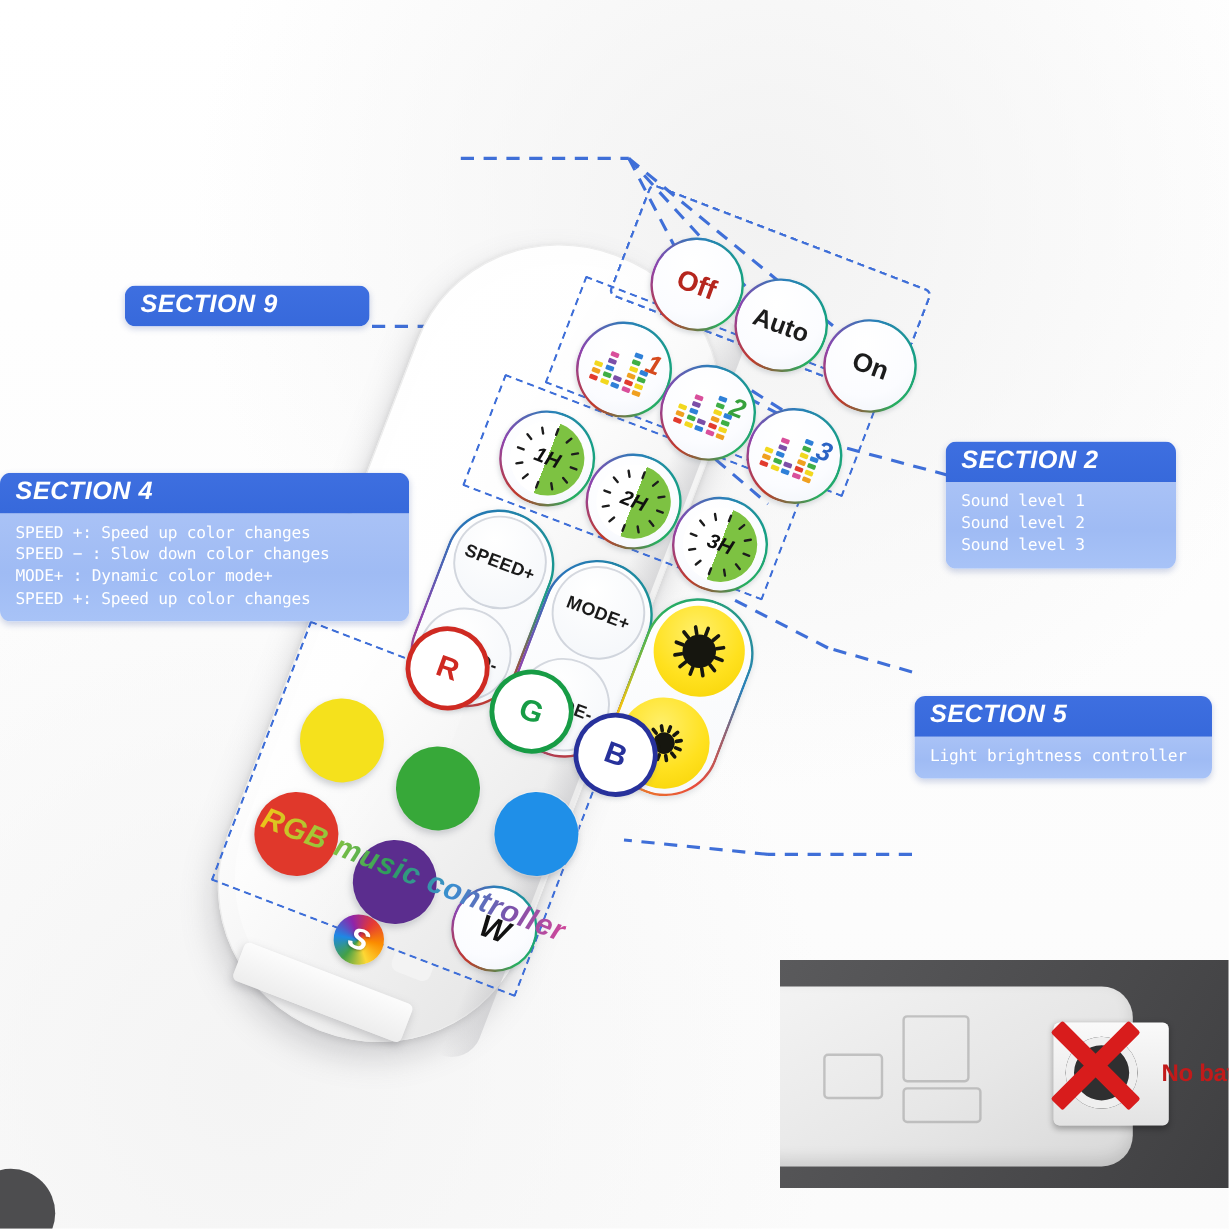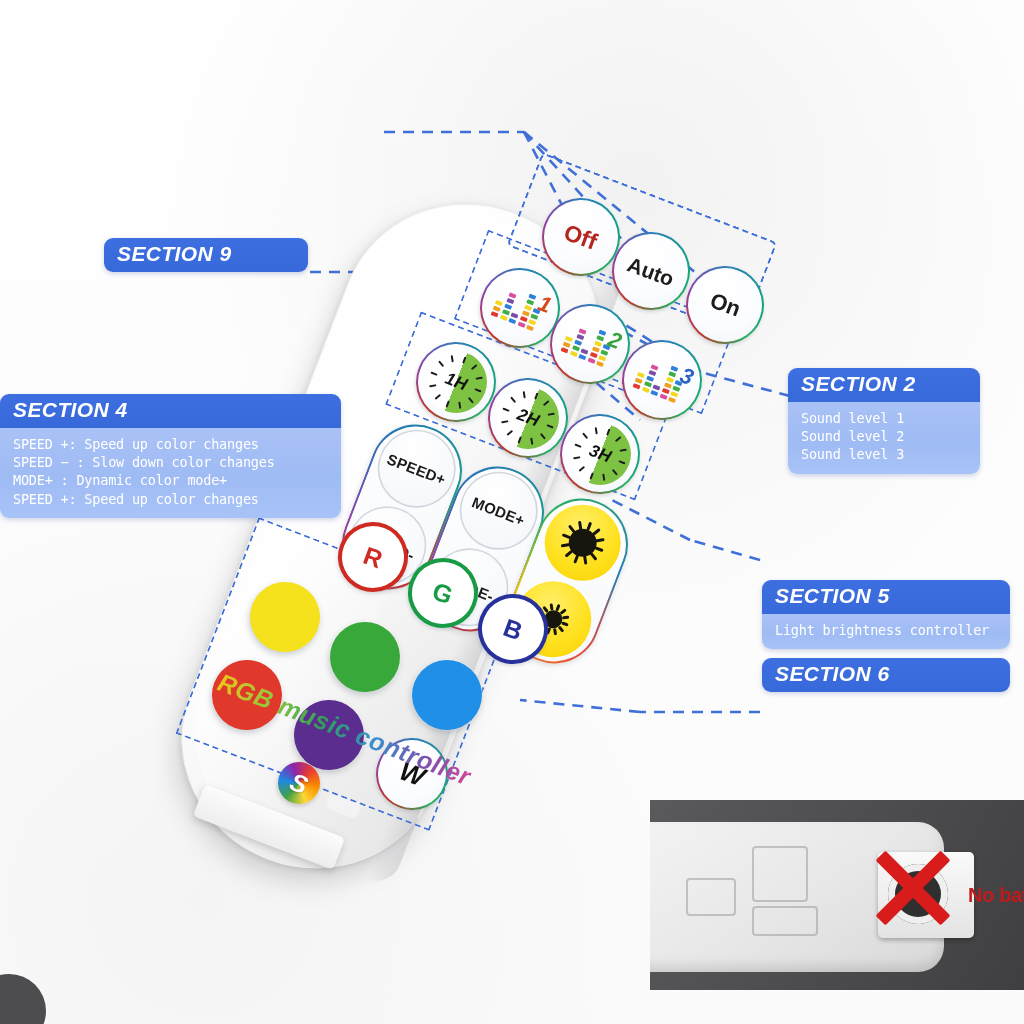--- a/index.html
+++ b/index.html
@@ -513,21 +513,20 @@
 Sound level 2
 Sound level 3</div>
   </div>
 
   <div class="card" style="left:762px;top:534px;width:248px;margin-top:46px;">
     <div class="hd">SECTION 5</div>
     <div class="bd">Light brightness controller</div>
   </div>
 
   <div class="card" style="left:762px;top:658px;width:248px;">
-    <div class="hd">SECTION 6</div>
   </div>
 
   <div class="inset">
     <div class="shell">
       <div class="emboss" style="left:62px;top:56px;width:46px;height:34px;"></div>
       <div class="emboss" style="left:128px;top:24px;width:52px;height:52px;"></div>
       <div class="emboss" style="left:128px;top:84px;width:62px;height:26px;"></div>
     </div>
     <div class="tray">
       <div class="trayhole"></div>

